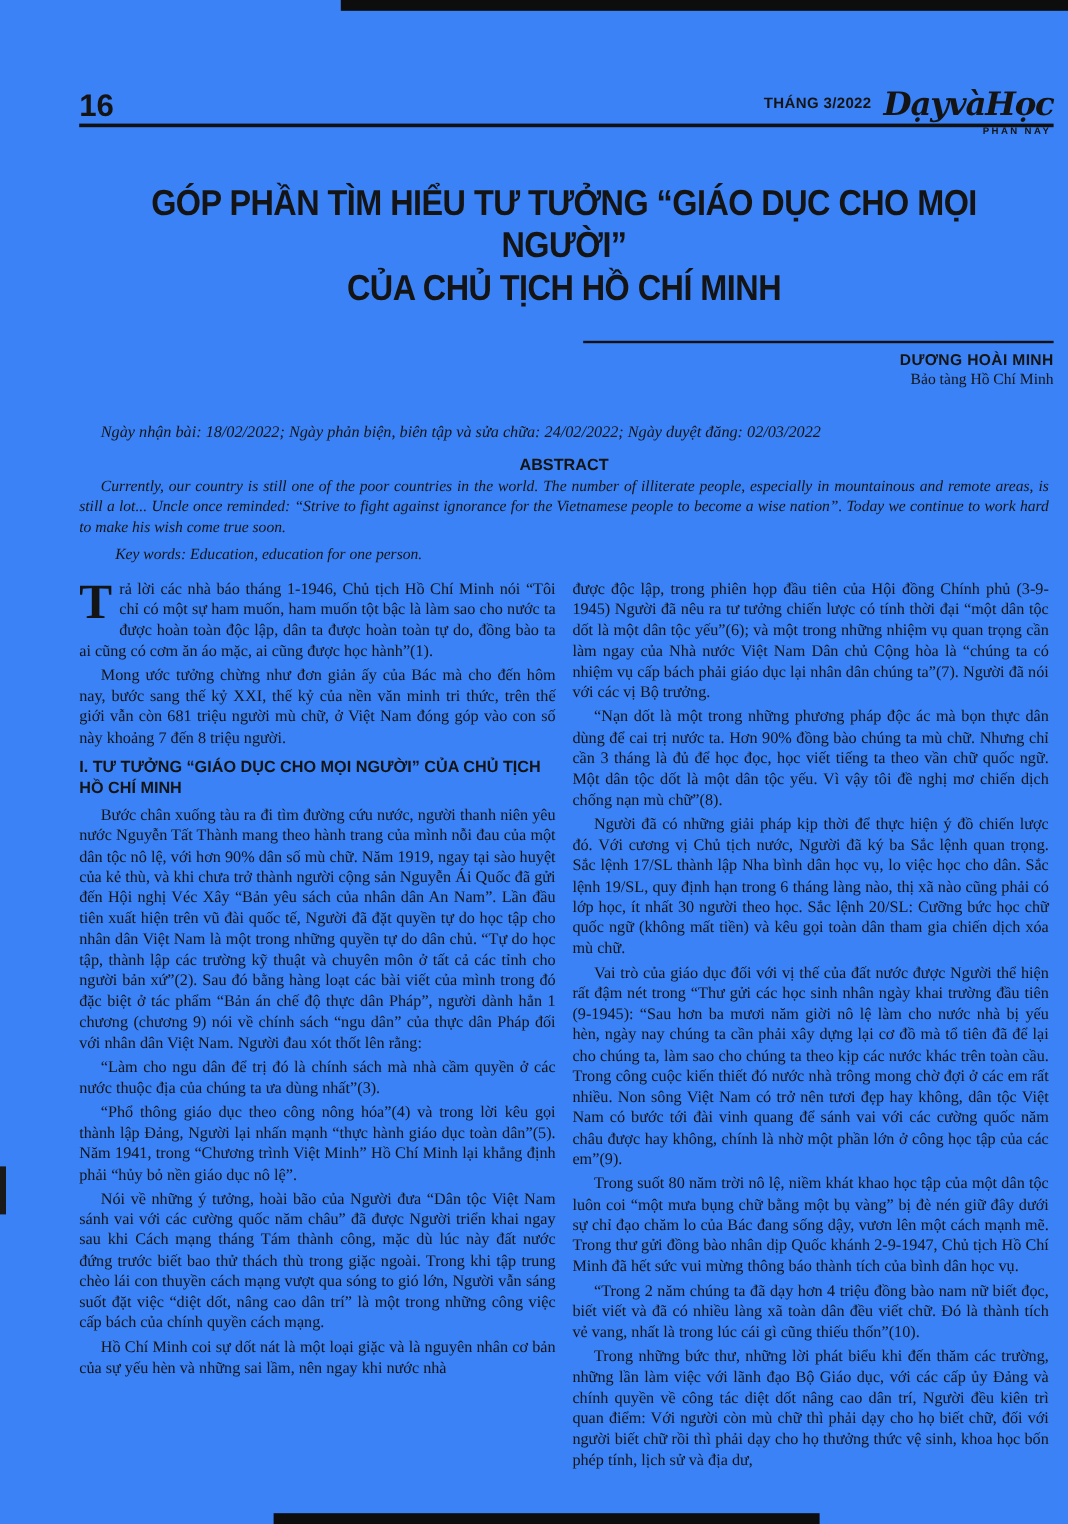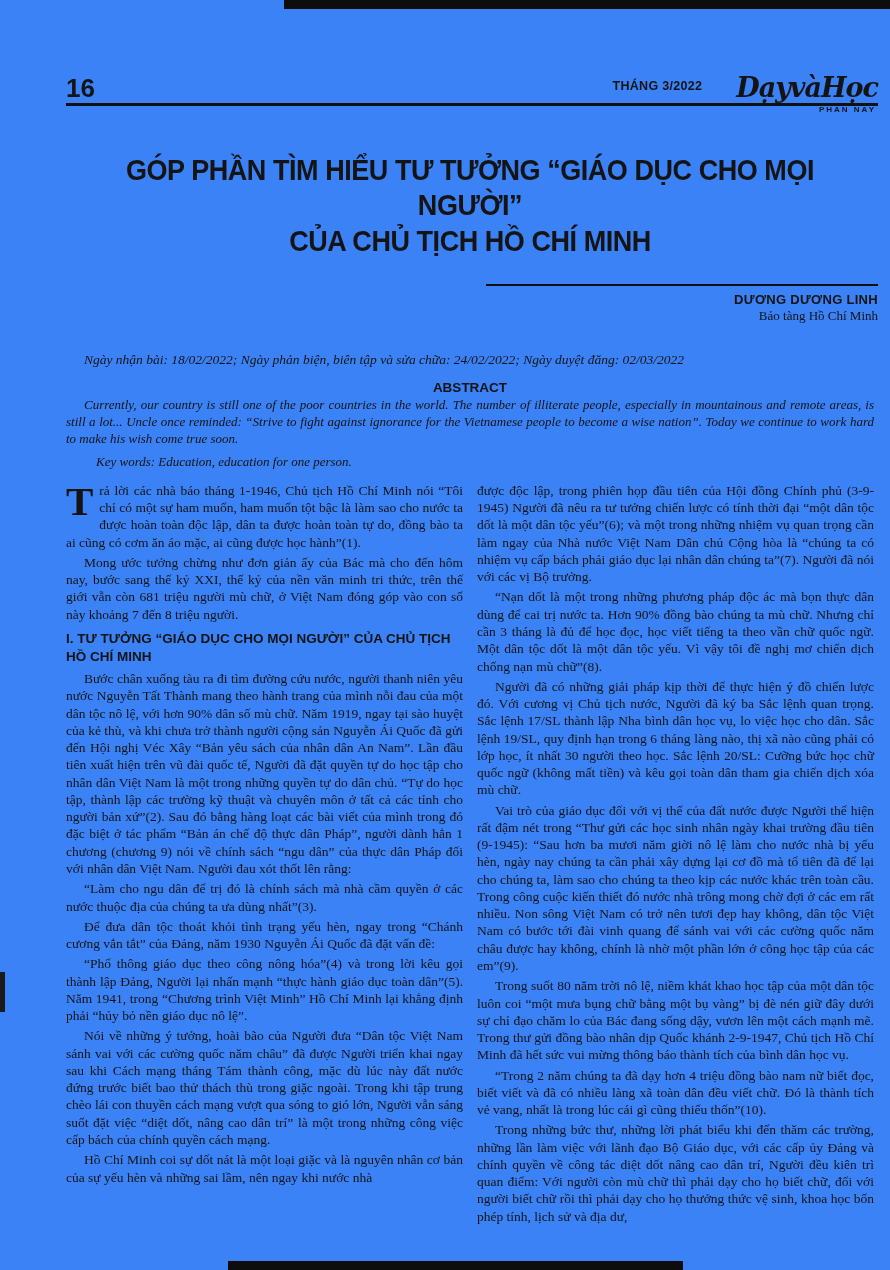--- a/index.html
+++ b/index.html
@@ -15,21 +15,21 @@
   
   .scan-bar-top { position:absolute; top:0; left:284px; right:0; height:9px; background:#0d0d0d; }
   .scan-bar-bottom { position:absolute; bottom:0; left:228px; width:455px; height:9px; background:#0d0d0d; }
   .scan-mark-left { position:absolute; left:0; top:972px; width:5px; height:40px; background:#1a1a1a; }
 
   
   .page-header { display:flex; justify-content:space-between; align-items:flex-end; padding:74px 12px 0 66px; }
   .page-number { font-family:"Liberation Sans", sans-serif; font-weight:700; font-size:26px; line-height:1; }
   .header-right { display:flex; align-items:flex-end; gap:10px; }
   .issue { font-family:"Liberation Sans", sans-serif; font-weight:700; font-size:12.5px; padding-bottom:8px; letter-spacing:0.3px; }
-  .logo { position:relative; text-align:right;margin-left:24px; }
+  .logo { position:relative; text-align:right; }
   .logo-main { font-family:"DejaVu Serif", serif; font-style:italic; font-weight:700; font-size:27px; line-height:1; letter-spacing:-1px; }
   .logo-sub { position:absolute; right:2px; top:calc(100% + 4px); font-family:"Liberation Sans", sans-serif; font-weight:700; font-size:8px; letter-spacing:2px; white-space:nowrap; }
   .header-rule { height:3px; background:#111; margin:2px 12px 0 66px; }
 
   
   .article-title {
     margin:46px 16px 0 66px;
     text-align:center;
     font-family:"Liberation Sans", sans-serif;
     font-weight:700;
@@ -100,41 +100,40 @@
   </header>
   <div class="header-rule"></div>
 
   <h1 class="article-title">
     <span>GÓP PHẦN TÌM HIỂU TƯ TƯỞNG “GIÁO DỤC CHO MỌI NGƯỜI”</span><br>
     <span>CỦA CHỦ TỊCH HỒ CHÍ MINH</span>
   </h1>
 
   <div class="author-block">
     <div class="author-rule"></div>
-    <div class="author-name">DƯƠNG DƯƠNG LINH</div>
+    <div class="author-name">DƯƠNG HOÀI MINH</div>
     <div class="author-affiliation">Bảo tàng Hồ Chí Minh</div>
   </div>
 
   <div class="content">
 
     <div class="dates-line">Ngày nhận bài: 18/02/2022; Ngày phản biện, biên tập và sửa chữa: 24/02/2022; Ngày duyệt đăng: 02/03/2022</div>
 
     <div class="abstract-heading">ABSTRACT</div>
     <div class="abstract-text">Currently, our country is still one of the poor countries in the world. The number of illiterate people, especially in mountainous and remote areas, is still a lot... Uncle once reminded: “Strive to fight against ignorance for the Vietnamese people to become a wise nation”. Today we continue to work hard to make his wish come true soon.</div>
     <div class="keywords">Key words: Education, education for one person.</div>
 
     <div class="columns">
 
       <div class="col">
         <p class="para no-indent"><span class="dropcap">T</span><span>rả lời các nhà báo tháng 1-1946, Chủ tịch Hồ Chí Minh nói “Tôi chỉ có một sự ham muốn, ham muốn tột bậc là làm sao cho nước ta được hoàn toàn độc lập, dân ta được hoàn toàn tự do, đồng bào ta ai cũng có cơm ăn áo mặc, ai cũng được học hành”(1).</span></p>
         <p class="para">Mong ước tưởng chừng như đơn giản ấy của Bác mà cho đến hôm nay, bước sang thế kỷ XXI, thế kỷ của nền văn minh tri thức, trên thế giới vẫn còn 681 triệu người mù chữ, ở Việt Nam đóng góp vào con số này khoảng 7 đến 8 triệu người.</p>
         <h2 class="section-heading">I. TƯ TƯỞNG “GIÁO DỤC CHO MỌI NGƯỜI” CỦA CHỦ TỊCH HỒ CHÍ MINH</h2>
         <p class="para">Bước chân xuống tàu ra đi tìm đường cứu nước, người thanh niên yêu nước Nguyễn Tất Thành mang theo hành trang của mình nỗi đau của một dân tộc nô lệ, với hơn 90% dân số mù chữ. Năm 1919, ngay tại sào huyệt của kẻ thù, và khi chưa trở thành người cộng sản Nguyễn Ái Quốc đã gửi đến Hội nghị Véc Xây “Bản yêu sách của nhân dân An Nam”. Lần đầu tiên xuất hiện trên vũ đài quốc tế, Người đã đặt quyền tự do học tập cho nhân dân Việt Nam là một trong những quyền tự do dân chủ. “Tự do học tập, thành lập các trường kỹ thuật và chuyên môn ở tất cả các tỉnh cho người bản xứ”(2). Sau đó bằng hàng loạt các bài viết của mình trong đó đặc biệt ở tác phẩm “Bản án chế độ thực dân Pháp”, người dành hẳn 1 chương (chương 9) nói về chính sách “ngu dân” của thực dân Pháp đối với nhân dân Việt Nam. Người đau xót thốt lên rằng:</p>
         <p class="para">“Làm cho ngu dân để trị đó là chính sách mà nhà cầm quyền ở các nước thuộc địa của chúng ta ưa dùng nhất”(3).</p>
-        <p class="para">Để đưa dân tộc thoát khỏi tình trạng yếu hèn, ngay trong “Chánh cương vắn tắt” của Đảng, năm 1930 Nguyễn Ái Quốc đã đặt vấn đề:</p>
         <p class="para">“Phổ thông giáo dục theo công nông hóa”(4) và trong lời kêu gọi thành lập Đảng, Người lại nhấn mạnh “thực hành giáo dục toàn dân”(5). Năm 1941, trong “Chương trình Việt Minh” Hồ Chí Minh lại khẳng định phải “hủy bỏ nền giáo dục nô lệ”.</p>
         <p class="para">Nói về những ý tưởng, hoài bão của Người đưa “Dân tộc Việt Nam sánh vai với các cường quốc năm châu” đã được Người triển khai ngay sau khi Cách mạng tháng Tám thành công, mặc dù lúc này đất nước đứng trước biết bao thử thách thù trong giặc ngoài. Trong khi tập trung chèo lái con thuyền cách mạng vượt qua sóng to gió lớn, Người vẫn sáng suốt đặt việc “diệt dốt, nâng cao dân trí” là một trong những công việc cấp bách của chính quyền cách mạng.</p>
         <p class="para">Hồ Chí Minh coi sự dốt nát là một loại giặc và là nguyên nhân cơ bản của sự yếu hèn và những sai lầm, nên ngay khi nước nhà</p>
       </div>
 
       <div class="col">
         <p class="para no-indent">được độc lập, trong phiên họp đầu tiên của Hội đồng Chính phủ (3-9-1945) Người đã nêu ra tư tưởng chiến lược có tính thời đại “một dân tộc dốt là một dân tộc yếu”(6); và một trong những nhiệm vụ quan trọng cần làm ngay của Nhà nước Việt Nam Dân chủ Cộng hòa là “chúng ta có nhiệm vụ cấp bách phải giáo dục lại nhân dân chúng ta”(7). Người đã nói với các vị Bộ trưởng.</p>
         <p class="para">“Nạn dốt là một trong những phương pháp độc ác mà bọn thực dân dùng để cai trị nước ta. Hơn 90% đồng bào chúng ta mù chữ. Nhưng chỉ cần 3 tháng là đủ để học đọc, học viết tiếng ta theo vần chữ quốc ngữ. Một dân tộc dốt là một dân tộc yếu. Vì vậy tôi đề nghị mơ chiến dịch chống nạn mù chữ”(8).</p>
         <p class="para">Người đã có những giải pháp kịp thời để thực hiện ý đồ chiến lược đó. Với cương vị Chủ tịch nước, Người đã ký ba Sắc lệnh quan trọng. Sắc lệnh 17/SL thành lập Nha bình dân học vụ, lo việc học cho dân. Sắc lệnh 19/SL, quy định hạn trong 6 tháng làng nào, thị xã nào cũng phải có lớp học, ít nhất 30 người theo học. Sắc lệnh 20/SL: Cưỡng bức học chữ quốc ngữ (không mất tiền) và kêu gọi toàn dân tham gia chiến dịch xóa mù chữ.</p>
         <p class="para">Vai trò của giáo dục đối với vị thế của đất nước được Người thể hiện rất đậm nét trong “Thư gửi các học sinh nhân ngày khai trường đầu tiên (9-1945): “Sau hơn ba mươi năm giời nô lệ làm cho nước nhà bị yếu hèn, ngày nay chúng ta cần phải xây dựng lại cơ đồ mà tổ tiên đã để lại cho chúng ta, làm sao cho chúng ta theo kịp các nước khác trên toàn cầu. Trong công cuộc kiến thiết đó nước nhà trông mong chờ đợi ở các em rất nhiều. Non sông Việt Nam có trở nên tươi đẹp hay không, dân tộc Việt Nam có bước tới đài vinh quang để sánh vai với các cường quốc năm châu được hay không, chính là nhờ một phần lớn ở công học tập của các em”(9).</p>

